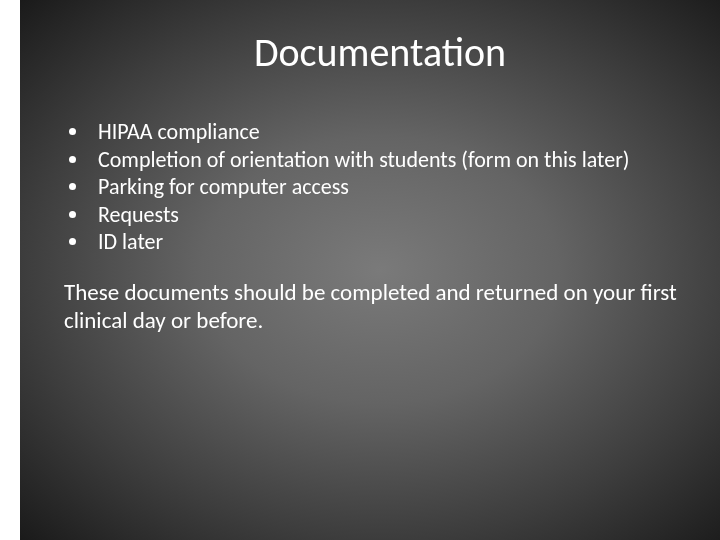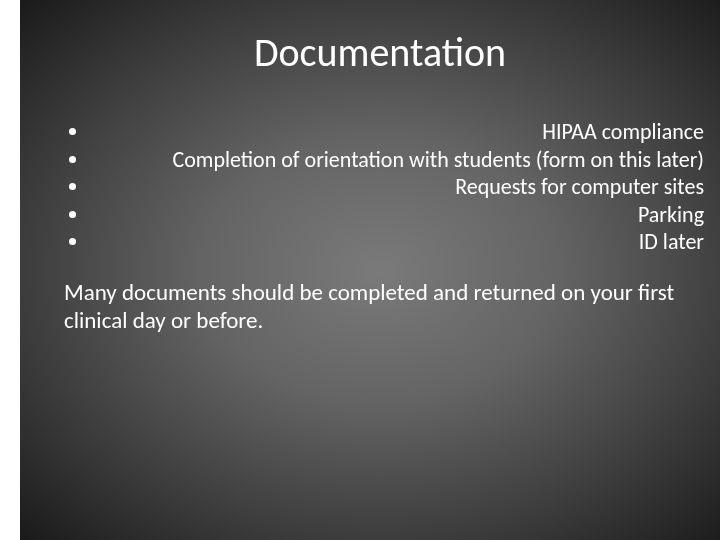--- a/index.html
+++ b/index.html
@@ -42,21 +42,20 @@
   }
   ul.lvl1 > li {
     font-size: 24px;
     line-height: 1.2;
     margin-bottom: 4px;
   }
   ul.lvl2 {
     list-style: disc;
     margin: 0 0 22px 0;
     padding-left: 26px;
-    text-align: right;
   }
   ul.lvl2 > li {
     font-size: 22px;
     line-height: 1.25;
     padding-left: 8px;
   }
   .closing {
     font-size: 23px;
     line-height: 1.25;
     margin: 0;
@@ -64,19 +63,19 @@
 </style>
 </head>
 <body>
 
 <div class="slide">
   <div class="title">Documentation</div>
   <div class="body">
     <ul class="lvl2">
       <li>HIPAA compliance</li>
       <li>Completion of orientation with students (form on this later)</li>
-      <li>Requests for computer sites</li>
-      <li>Parking</li>
+      <li>Parking for computer access</li>
+      <li>Requests</li>
       <li>ID later</li>
     </ul>
-    <p class="closing">Many documents should be completed and returned on your first clinical day or before.</p>
+    <p class="closing">These documents should be completed and returned on your first clinical day or before.</p>
   </div>
 </div>
 
 </body></html>

